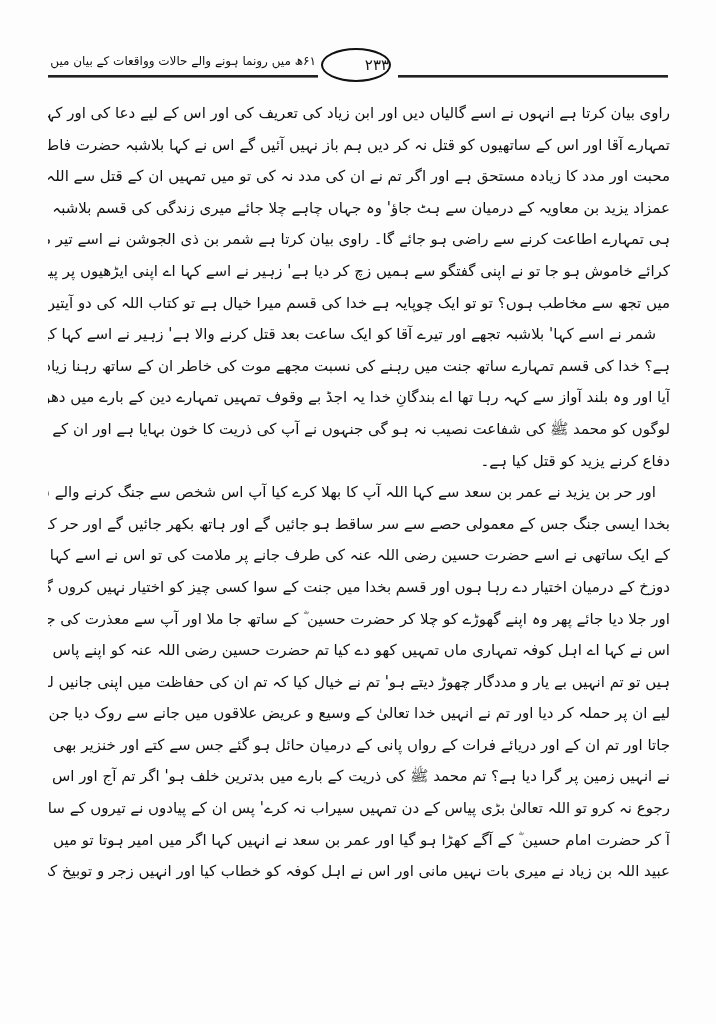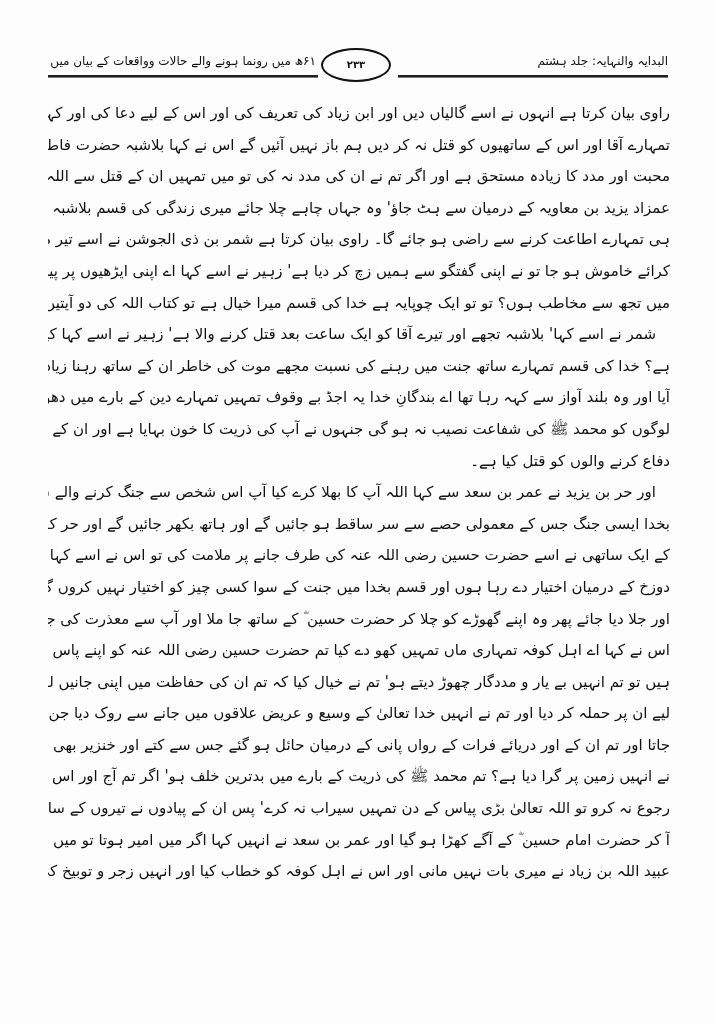--- a/index.html
+++ b/index.html
@@ -3,51 +3,50 @@
 <meta charset="utf-8">
 <style>
   html, body { margin: 0; padding: 0; background: #ffffff; }
   body { width: 716px; height: 1024px; position: relative; overflow: hidden; font-family: "DejaVu Sans", sans-serif; color: #111; }
   .page { position: absolute; left: 0; top: 0; width: 716px; height: 1024px; background: #fdfdfd; }
   .header { position: absolute; left: 48px; top: 48px; width: 620px; height: 36px; }
   .hdr-left { position: absolute; left: 0; top: 6px; width: 268px; text-align: right; direction: rtl; font-size: 12px; white-space: nowrap; }
   .hdr-right { position: absolute; right: 0; top: 6px; width: 230px; text-align: right; direction: rtl; font-size: 12px; white-space: nowrap; }
   .hdr-rule-l { position: absolute; left: 0; top: 27px; width: 270px; height: 2px; background: #222; border-bottom: 1px solid #777; }
   .hdr-rule-r { position: absolute; right: 0; top: 27px; width: 270px; height: 2px; background: #222; border-bottom: 1px solid #777; }
-  .page-oval { position: absolute; left: 273px; top: 0; width: 70px; height: 34px; border: 2px solid #111; border-radius: 50%; box-sizing: border-box; text-align: center; line-height: 30px; font-size: 10px; font-weight: bold; }
+  .page-oval { position: absolute; left: 273px; top: 0; width: 70px; height: 34px; border: 2px solid #111; border-radius: 50%; box-sizing: border-box; text-align: right; line-height: 30px; font-size: 15px; font-weight: normal; }
   .body-text { position: absolute; left: 48px; top: 98px; width: 622px; direction: rtl; }
   .line { height: 31.6px; line-height: 31.6px; font-size: 15px; white-space: nowrap; text-align: justify; text-align-last: justify; overflow: hidden; }
   .line.last { text-align-last: right; }
   .line.indent { padding-right: 0; }
 </style>
 </head>
 <body>
 
 <div class="page">
   <div class="header">
     <div class="hdr-left">۶۱ھ میں رونما ہونے والے حالات وواقعات کے بیان میں</div>
     <div class="hdr-rule-l"></div>
     <div class="page-oval">۲۳۳</div>
     <div class="hdr-rule-r"></div>
-    <div class="hdr-right">البدایہ والنہایہ: جلد ہشتم</div>
   </div>
 
   <div class="body-text" id="body-text">
       <div class="line">راوی بیان کرتا ہے انہوں نے اسے گالیاں دیں اور ابن زیاد کی تعریف کی اور اس کے لیے دعا کی اور کہنے لگے ہم جب تک</div>
       <div class="line">تمہارے آقا اور اس کے ساتھیوں کو قتل نہ کر دیں ہم باز نہیں آئیں گے اس نے کہا بلاشبہ حضرت فاطمہ رضی اللہ عنہا کا بیٹا سمیہ کے بیٹے سے</div>
       <div class="line">محبت اور مدد کا زیادہ مستحق ہے اور اگر تم نے ان کی مدد نہ کی تو میں تمہیں ان کے قتل سے اللہ کی پناہ میں دیتا ہوں' اس شخص اور اس کے</div>
       <div class="line">عمزاد یزید بن معاویہ کے درمیان سے ہٹ جاؤ' وہ جہاں چاہے چلا جائے میری زندگی کی قسم بلاشبہ یزید حضرت حسین ؓ کے قتل کے بغیر</div>
       <div class="line">ہی تمہارے اطاعت کرنے سے راضی ہو جائے گا۔ راوی بیان کرتا ہے شمر بن ذی الجوشن نے اسے تیر مارا اور کہا اللہ تجھے خاموش</div>
       <div class="line">کرائے خاموش ہو جا تو نے اپنی گفتگو سے ہمیں زچ کر دیا ہے' زہیر نے اسے کہا اے اپنی ایڑھیوں پر پیشاب کرنے والے کے بیٹے'</div>
       <div class="line">میں تجھ سے مخاطب ہوں؟ تو تو ایک چوپایہ ہے خدا کی قسم میرا خیال ہے تو کتاب اللہ کی دو آیتیں بھی اچھی طرح نہیں پڑھ سکتا' تجھے</div>
       <div class="line indent" style="padding-right: 14px;">شمر نے اسے کہا' بلاشبہ تجھے اور تیرے آقا کو ایک ساعت بعد قتل کرنے والا ہے' زہیر نے اسے کہا کیا تو مجھے موت سے ڈراتا</div>
       <div class="line">ہے؟ خدا کی قسم تمہارے ساتھ جنت میں رہنے کی نسبت مجھے موت کی خاطر ان کے ساتھ رہنا زیادہ پسند ہے' پھر زہیر لوگوں کے پاس</div>
       <div class="line">آیا اور وہ بلند آواز سے کہہ رہا تھا اے بندگانِ خدا یہ اجڈ بے وقوف تمہیں تمہارے دین کے بارے میں دھوکہ نہ دے خدا کی قسم ان</div>
       <div class="line">لوگوں کو محمد ﷺ کی شفاعت نصیب نہ ہو گی جنہوں نے آپ کی ذریت کا خون بہایا ہے اور ان کے مددگاروں اور ان کے حریم کا</div>
-      <div class="line last">دفاع کرنے والوں کو قتل کیا ہے۔</div>
+      <div class="line last">دفاع کرنے یزید کو قتل کیا ہے۔</div>
       <div class="line indent" style="padding-right: 14px;">اور حر بن یزید نے عمر بن سعد سے کہا اللہ آپ کا بھلا کرے کیا آپ اس شخص سے جنگ کرنے والے ہیں' اس نے کہا ہاں قسم</div>
       <div class="line">بخدا ایسی جنگ جس کے معمولی حصے سے سر ساقط ہو جائیں گے اور ہاتھ بکھر جائیں گے اور حر کوفہ کے بڑے بہادروں میں سے تھا اس</div>
       <div class="line">کے ایک ساتھی نے اسے حضرت حسین رضی اللہ عنہ کی طرف جانے پر ملامت کی تو اس نے اسے کہا خدا کی قسم میں اپنے نفس کو جنت اور</div>
       <div class="line">دوزخ کے درمیان اختیار دے رہا ہوں اور قسم بخدا میں جنت کے سوا کسی چیز کو اختیار نہیں کروں گا خواہ مجھے ٹکڑے ٹکڑے کر دیا جائے</div>
       <div class="line">اور جلا دیا جائے پھر وہ اپنے گھوڑے کو چلا کر حضرت حسین ؓ کے ساتھ جا ملا اور آپ سے معذرت کی جیسا کہ پہلے بیان ہو چکا ہے پھر</div>
       <div class="line">اس نے کہا اے اہل کوفہ تمہاری ماں تمہیں کھو دے کیا تم حضرت حسین رضی اللہ عنہ کو اپنے پاس بلاتے ہو اور جب وہ تمہارے پاس آتے</div>
       <div class="line">ہیں تو تم انہیں بے یار و مددگار چھوڑ دیتے ہو' تم نے خیال کیا کہ تم ان کی حفاظت میں اپنی جانیں لڑاؤ گے پھر تم نے انہیں قتل کرنے کے</div>
       <div class="line">لیے ان پر حملہ کر دیا اور تم نے انہیں خدا تعالیٰ کے وسیع و عریض علاقوں میں جانے سے روک دیا جن میں کتے اور خنزیر کو بھی نہیں روکا</div>
       <div class="line">جاتا اور تم ان کے اور دریائے فرات کے رواں پانی کے درمیان حائل ہو گئے جس سے کتے اور خنزیر بھی پانی پیتے ہیں حالانکہ پیاس</div>
       <div class="line">نے انہیں زمین پر گرا دیا ہے؟ تم محمد ﷺ کی ذریت کے بارے میں بدترین خلف ہو' اگر تم آج اور اس گھڑی کی پوزیشن سے توبہ اور</div>

